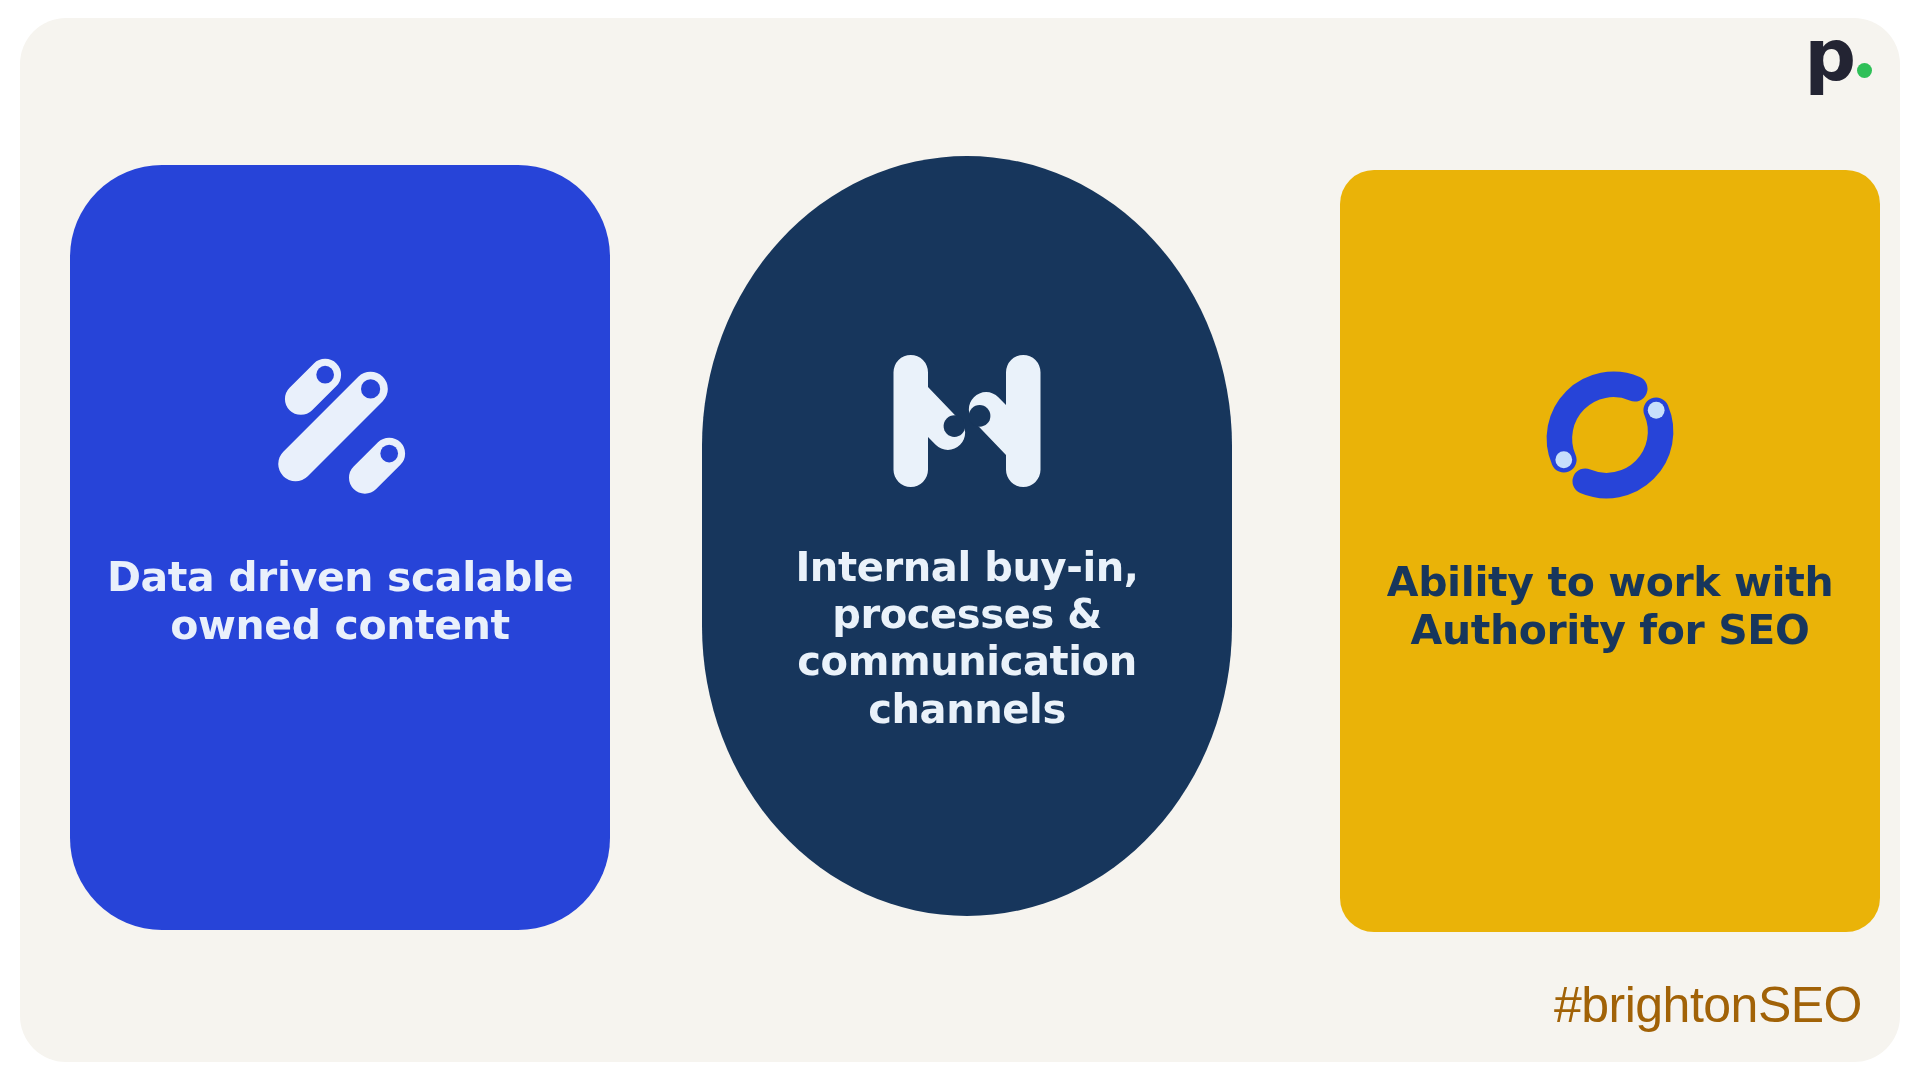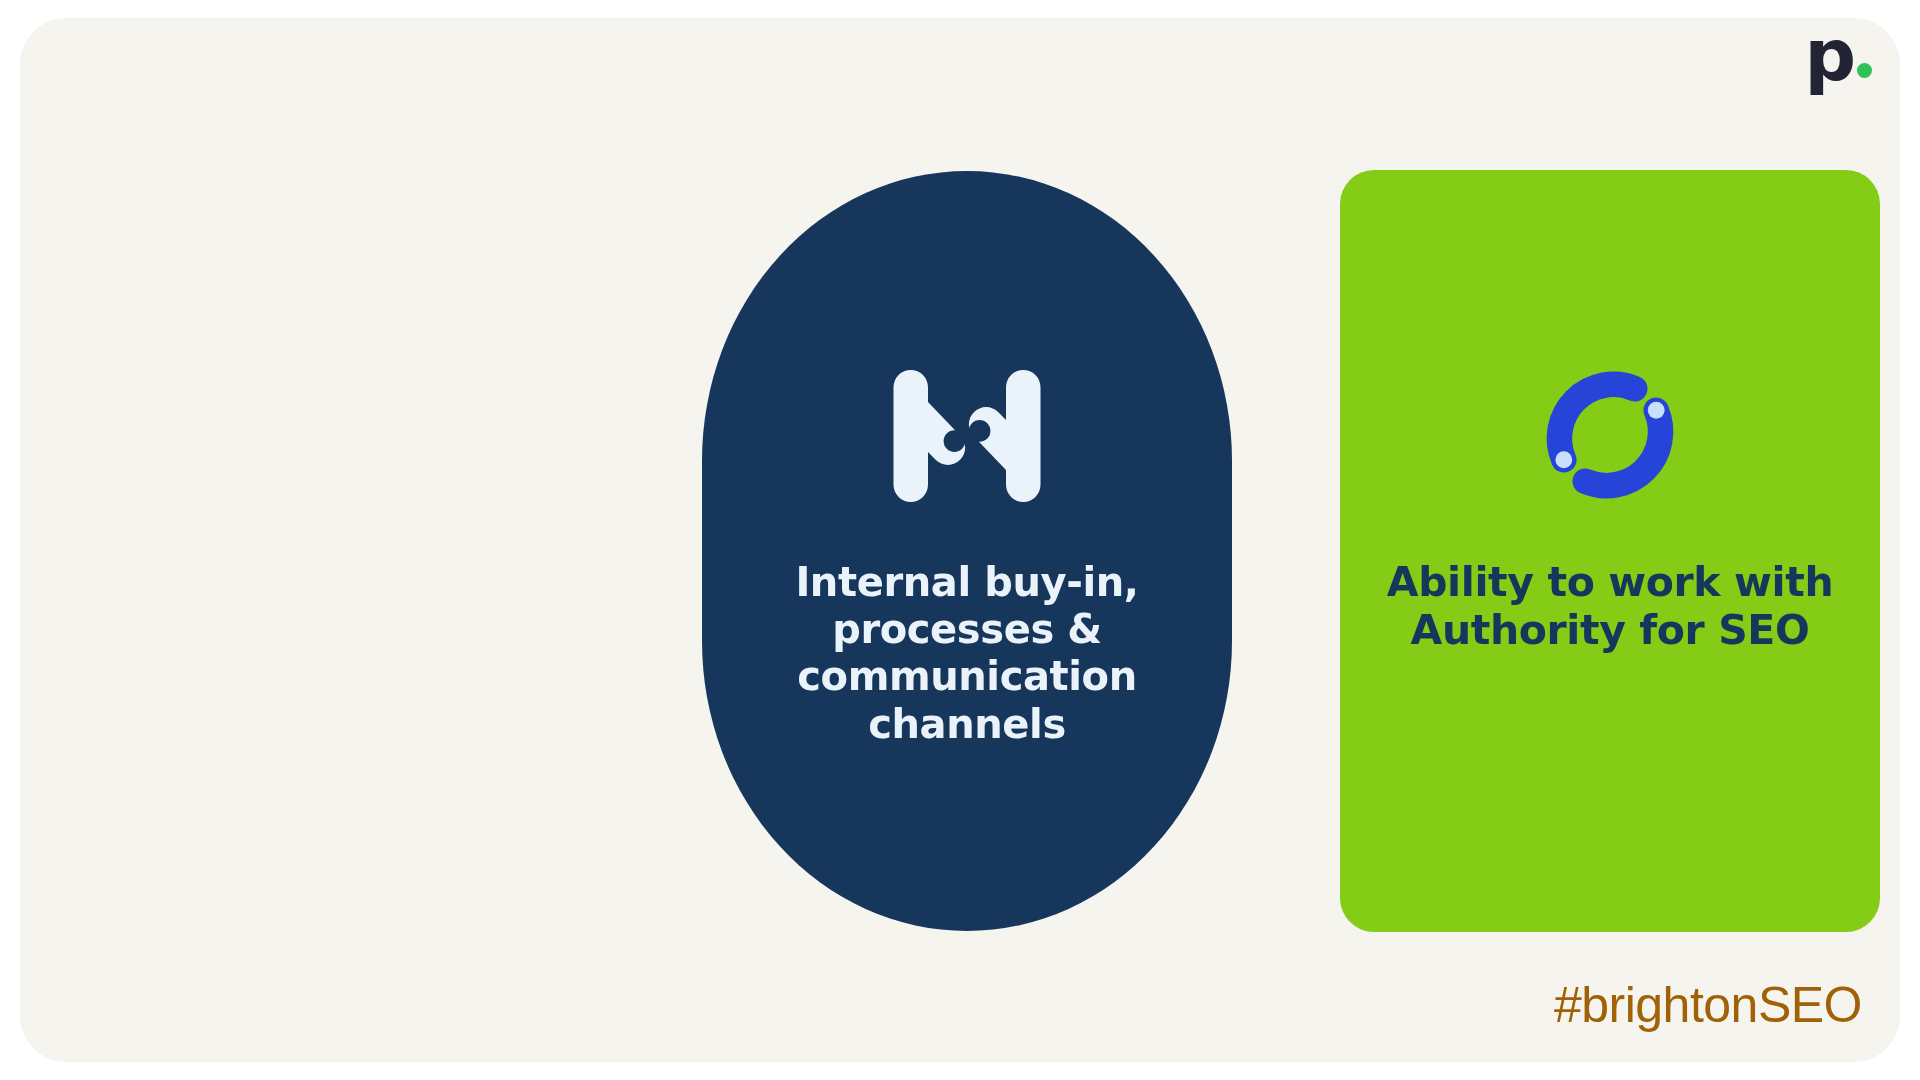--- a/index.html
+++ b/index.html
@@ -81,35 +81,35 @@
     width: 540px;
     height: 765px;
     background: #2744d8;
     border-radius: 92px;
     padding-top: 190px;
   }
 
   
   #card-2 {
     left: 702px;
-    top: 171px;
+    top: 156px;
     width: 530px;
     height: 760px;
     background: #17365c;
     border-radius: 265px / 290px;
     padding-top: 190px;
   }
 
   
   #card-3 {
     left: 1340px;
     top: 170px;
     width: 540px;
     height: 762px;
-    background: #84cc16;
+    background: #eab308;
     border-radius: 34px;
     padding-top: 190px;
   }
 
   .card-icon {
     width: 150px;
     height: 150px;
     display: block;
     flex: 0 0 auto;
   }
@@ -149,20 +149,36 @@
 
   <div id="frame"></div>
 
   <div id="logo">
     <span class="logo-p">p</span>
     <span class="logo-dot"></span>
   </div>
 
   <div id="cards">
 
+    <div class="card" id="card-1">
+      <svg class="card-icon" viewBox="0 0 100 100" aria-hidden="true">
+        <g fill="#e9f0fb">
+
+          <path d="M78.5 14.5 a11.5 11.5 0 0 1 0 16.3 L28.5 80.8 a11.5 11.5 0 0 1 -16.3 -16.3 L62.2 14.5 a11.5 11.5 0 0 1 16.3 0 Z"></path>
+          <circle cx="70.4" cy="22.6" r="6.4" fill="#2744d8"></circle>
+
+          <path d="M47.6 5.6 a10.6 10.6 0 0 1 0 15 L31.4 36.8 a10.6 10.6 0 0 1 -15 -15 L32.6 5.6 a10.6 10.6 0 0 1 15 0 Z"></path>
+          <circle cx="40.1" cy="13.1" r="5.9" fill="#2744d8"></circle>
+
+          <path d="M90.3 58.2 a10.6 10.6 0 0 1 0 15 L74.1 89.4 a10.6 10.6 0 0 1 -15 -15 L75.3 58.2 a10.6 10.6 0 0 1 15 0 Z"></path>
+          <circle cx="82.8" cy="65.7" r="5.9" fill="#2744d8"></circle>
+        </g>
+      </svg>
+      <div class="card-title">Data driven scalable owned content</div>
+    </div>
 
     <div class="card" id="card-2">
       <svg class="card-icon" viewBox="0 0 100 100" aria-hidden="true">
         <g fill="#eaf2fa">
 
           <path d="M12.5 6 a11.5 11.5 0 0 1 11.5 11.5 v9.8 L45.4 49.6 a11.5 11.5 0 0 1 -16.3 16.3 L24 60.7 v21.8 a11.5 11.5 0 0 1 -23 0 V17.5 A11.5 11.5 0 0 1 12.5 6 Z"></path>
           <circle cx="41.6" cy="53.4" r="7.2" fill="#17365c"></circle>
 
           <path d="M87.5 94 a11.5 11.5 0 0 1 -11.5 -11.5 v-9.8 L54.6 50.4 a11.5 11.5 0 0 1 16.3 -16.3 L76 39.3 V17.5 a11.5 11.5 0 0 1 23 0 v65 A11.5 11.5 0 0 1 87.5 94 Z"></path>
           <circle cx="58.4" cy="46.6" r="7.2" fill="#17365c"></circle>

